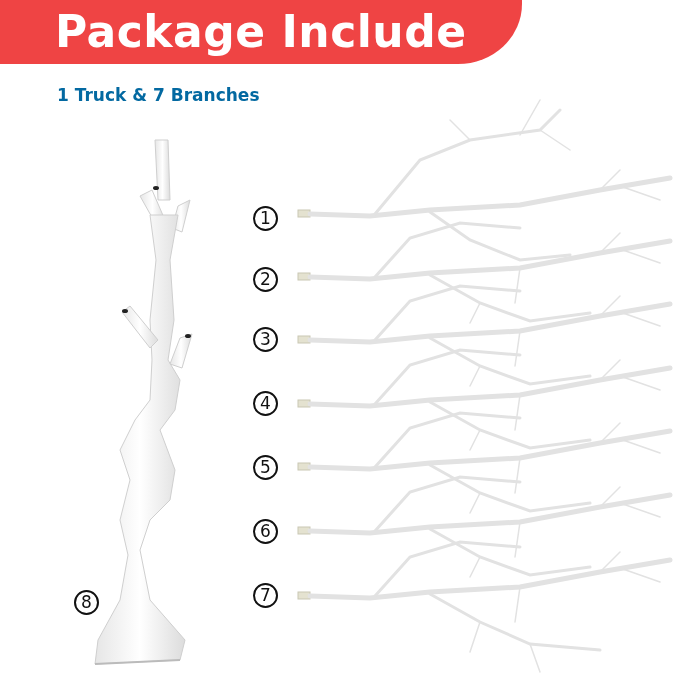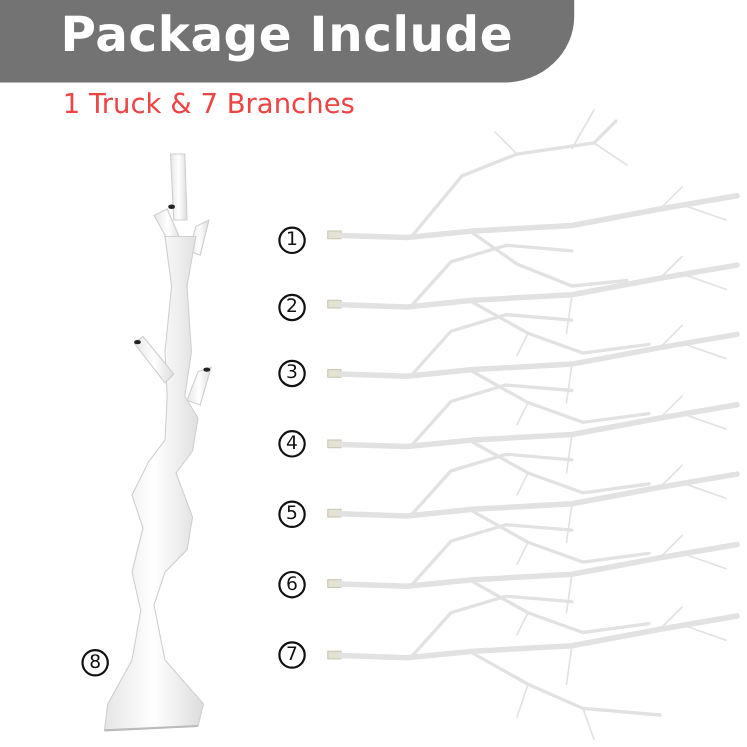--- a/index.html
+++ b/index.html
@@ -1,23 +1,23 @@
 <!DOCTYPE html>
 <html><head>
 <meta charset="utf-8">
 <style>
   html, body { margin: 0; padding: 0; background: #ffffff; }
   body { width: 679px; height: 679px; position: relative; overflow: hidden;
          font-family: "DejaVu Sans", "Liberation Sans", sans-serif; }
-  .banner { position: absolute; left: 0; top: 0; width: 522px; height: 75px;
-            background: #737373; border-bottom-right-radius: 64px 60px; }
+  .banner { position: absolute; left: 0; top: 0; width: 522px; height: 64px;
+            background: #ef4444; border-bottom-right-radius: 64px 60px; }
   .banner-title { position: absolute; left: 55px; top: 2px; color: #ffffff;
                   font-weight: bold; font-size: 44px; letter-spacing: 0.5px; line-height: 60px; }
-  .subtitle { position: absolute; left: 57px; top: 78px; color: #ef4444;
-              font-weight: normal; font-size: 25px; line-height: 34px; }
+  .subtitle { position: absolute; left: 57px; top: 78px; color: #0369a1;
+              font-weight: bold; font-size: 17px; line-height: 34px; }
   .num { position: absolute; width: 25px; height: 25px; border: 2px solid #111;
          border-radius: 50%; box-sizing: border-box; text-align: center;
          font-size: 17px; line-height: 21px; color: #111; background: #fff; }
   .art { position: absolute; left: 0; top: 0; }
 </style>
 </head>
 <body>
 
 <div class="banner">
   <div class="banner-title">Package Include</div>

